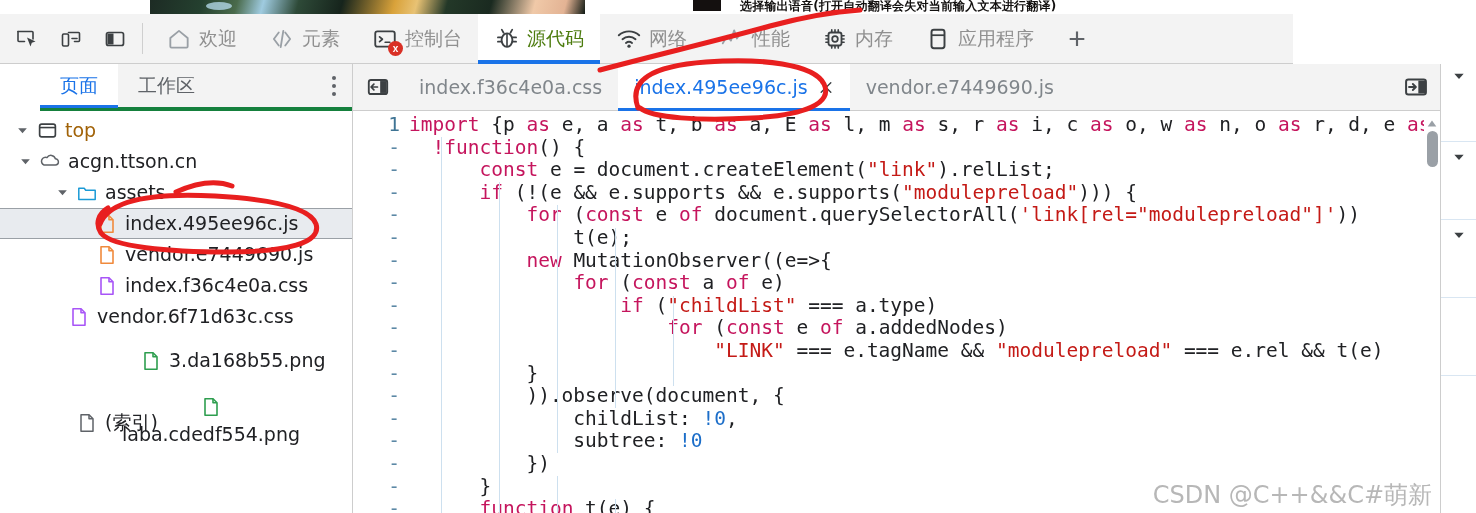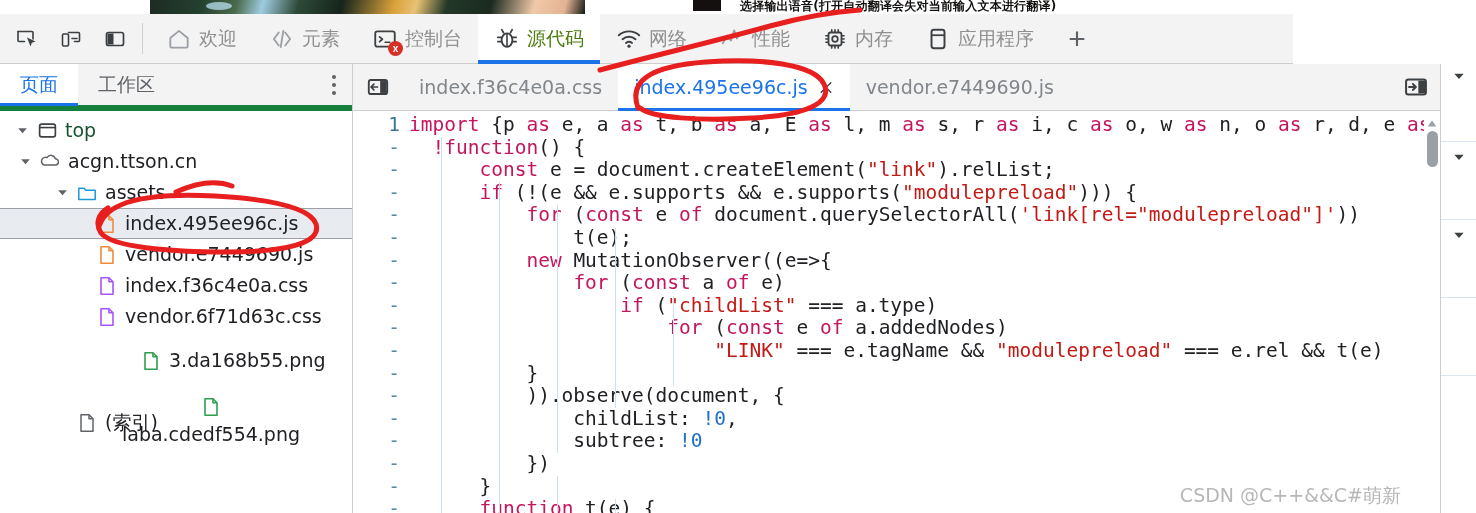--- a/index.html
+++ b/index.html
@@ -77,22 +77,22 @@
     width: 54px; color: #5f6368; font-size: 30px; font-weight: 300;
   }
 
   
   .dt-body { position: absolute; top: 64px; left: 0; width: 1476px; height: 449px; display: flex; }
 
   
   .navigator { width: 353px; height: 100%; background: #fff; border-right: 1px solid #cdcdcd;
                display: flex; flex-direction: column; }
   .nav-tabbar {
-    height: 47px; background: #f3f3f3; border-bottom: 6px solid #15803d;
-    display: flex; align-items: stretch; position: relative;
+    height: 47px; background: #f3f3f3; border-bottom: 4px solid #15803d;
+    display: flex; align-items: stretch; position: relative; margin-left: 40px;
   }
   .nav-tab {
     display: flex; align-items: center; padding: 0 20px;
     font-size: 19px; color: #5f6368; font-family: "DejaVu Sans", sans-serif;
     position: relative;
   }
   .nav-tab.active { background: #fff; color: #1a73e8; }
   .nav-tab.active:after {
     content: ""; position: absolute; left: 0; right: 0; bottom: -1px; height: 3px; background: #1a73e8;
   }
@@ -106,21 +106,21 @@
           font-family: "DejaVu Sans", sans-serif; }
   .tree-row {
     height: 31px; display: flex; align-items: center; gap: 7px; padding-right: 6px;
     white-space: nowrap;
   }
   .tree-row.selected { background: #e8ebef; border-top: 1px solid #9aa0a6; border-bottom: 1px solid #9aa0a6; }
   .twisty { width: 13px; height: 13px; flex: none; }
   .twisty svg { display: block; }
   .row-ico { width: 22px; height: 22px; flex: none; display: flex; align-items: center; justify-content: center; }
   .row-label { line-height: 1; }
-  .gray-label { color: #14532d; }
+  .gray-label { color: #a16207; }
 
   
   .editor-wrap { flex: 1; display: flex; flex-direction: column; min-width: 0; position: relative; }
   .editor-tabbar {
     height: 47px; background: #f3f3f3; border-bottom: 1px solid #cdcdcd;
     display: flex; align-items: stretch; position: relative;
   }
   .etb-left-btn { width: 50px; display: flex; align-items: center; justify-content: center; }
   .etab {
     display: flex; align-items: center; gap: 10px; padding: 0 16px;
@@ -161,22 +161,22 @@
   }
   .vscroll-up {
     position: absolute; top: 2px; left: 2px; width: 12px; height: 12px;
   }
   .vscroll-thumb {
     position: absolute; top: 20px; left: 3px; width: 11px; height: 36px;
     background: #9aa0a6; border-radius: 6px;
   }
 
   .watermark {
-    position: absolute; right: 39px; bottom: 6px;
-    font-size: 19px; color: #b7b7b7; white-space: nowrap;
+    position: absolute; right: 8px; bottom: 6px;
+    font-size: 24px; color: #b7b7b7; white-space: nowrap;
     font-family: "DejaVu Sans", sans-serif;
   }
 
   
   .right-pane {
     width: 36px; height: 100%; background: #fff; border-left: 1px solid #cdcdcd;
     display: flex; flex-direction: column;
   }
   .rp-sec {
     height: 78px; border-bottom: 1px solid #d9e6f2; display: flex; align-items: flex-start;
@@ -403,21 +403,21 @@
           <span class="twisty"></span>
           <span class="row-ico">
             <svg width="22" height="22" viewBox="0 0 22 22" fill="none">
               <path d="M5 2.8h8l4 4v12.4H5z" stroke="#a855f7" stroke-width="1.6" stroke-linejoin="round"></path>
               <path d="M13 2.8v4h4" stroke="#a855f7" stroke-width="1.6" stroke-linejoin="round"></path>
             </svg>
           </span>
           <span class="row-label">index.f36c4e0a.css</span>
         </div>
 
-        <div class="tree-row" style="padding-left:76px;">
+        <div class="tree-row" style="padding-left:48px;">
           <span class="twisty"></span>
           <span class="row-ico">
             <svg width="22" height="22" viewBox="0 0 22 22" fill="none">
               <path d="M5 2.8h8l4 4v12.4H5z" stroke="#a855f7" stroke-width="1.6" stroke-linejoin="round"></path>
               <path d="M13 2.8v4h4" stroke="#a855f7" stroke-width="1.6" stroke-linejoin="round"></path>
             </svg>
           </span>
           <span class="row-label">vendor.6f71d63c.css</span>
         </div>
 

